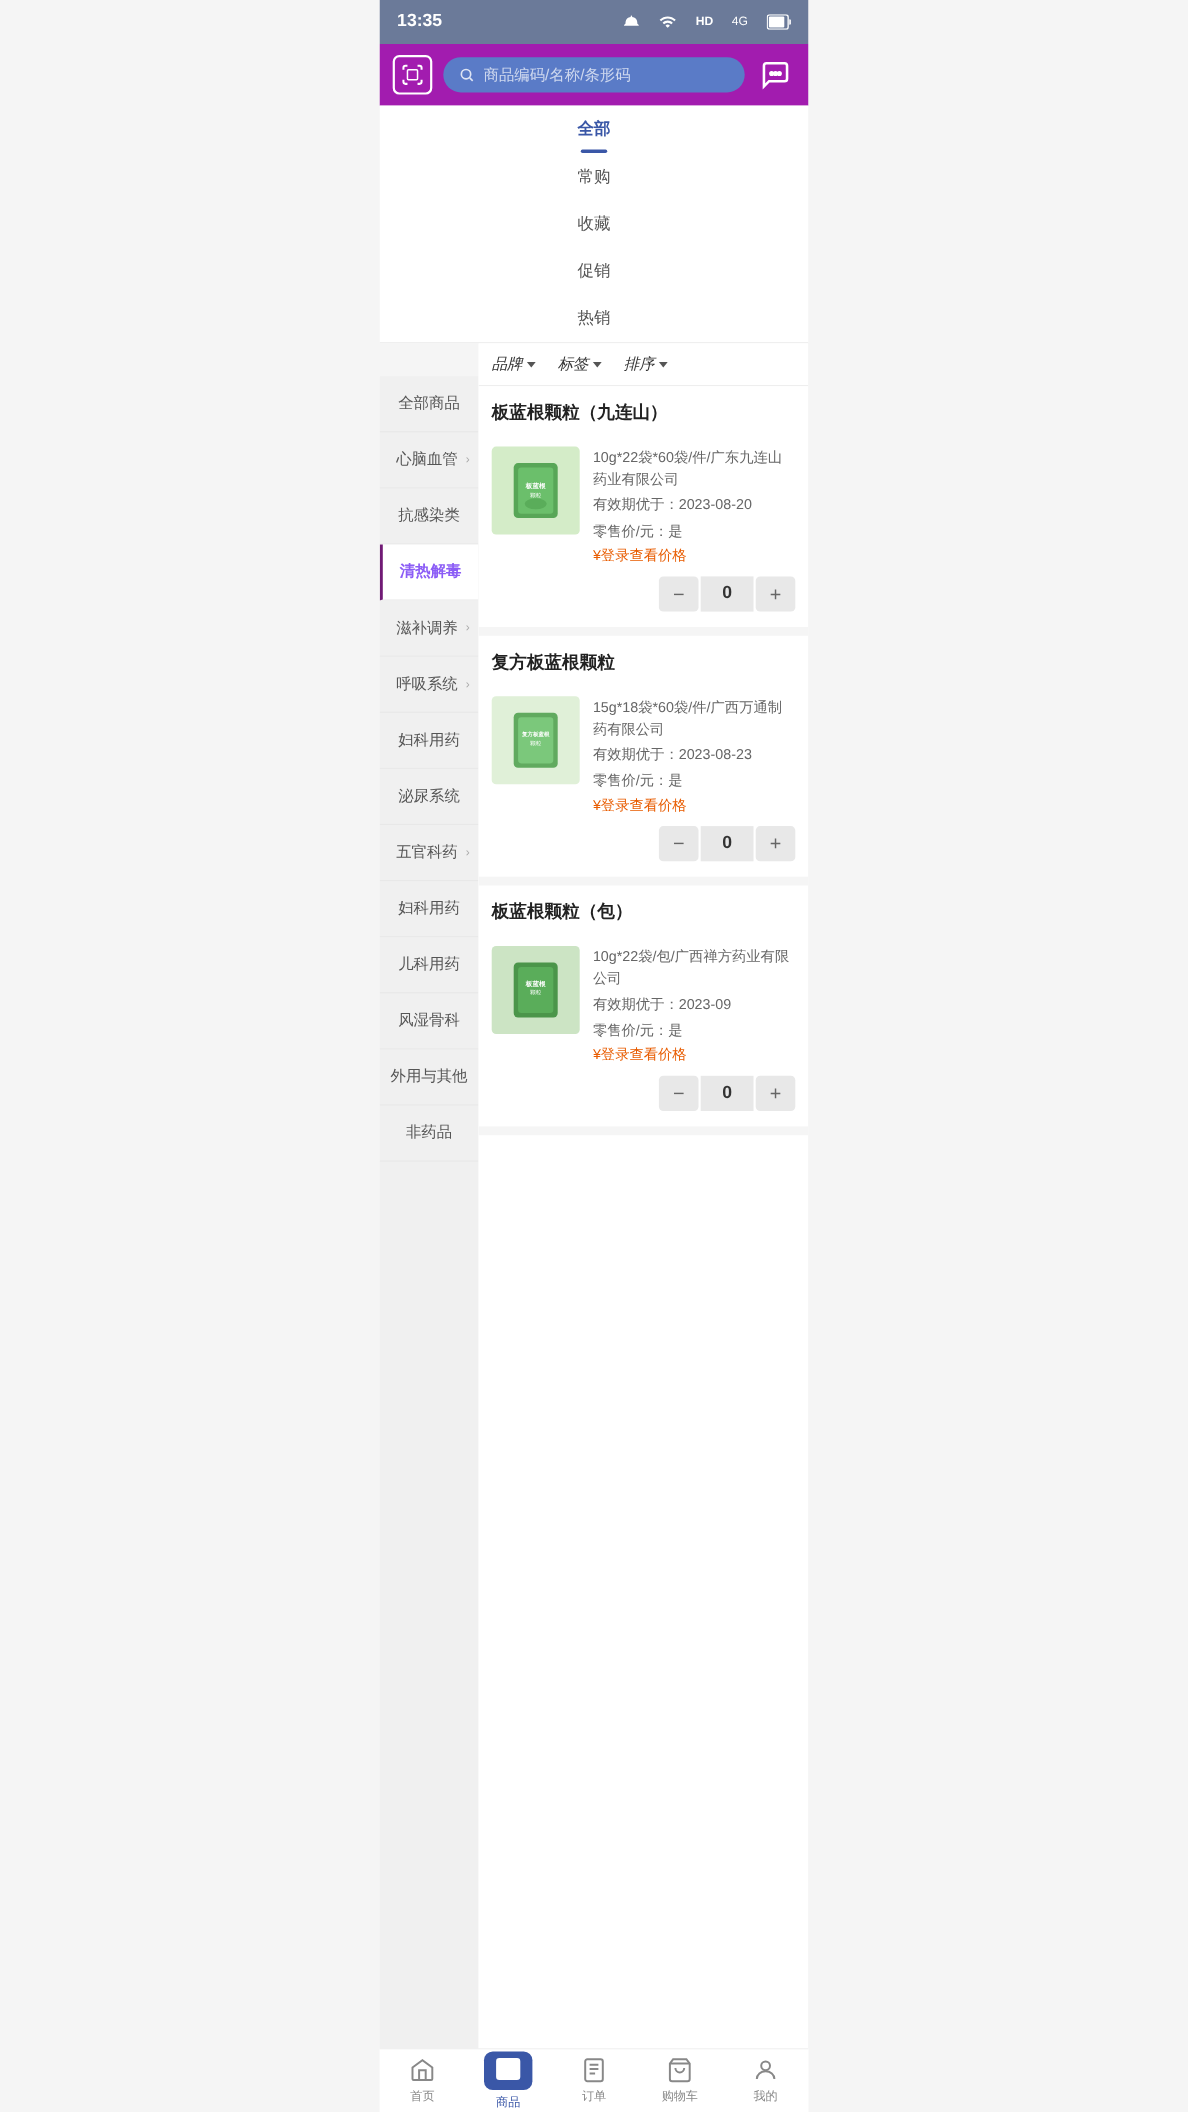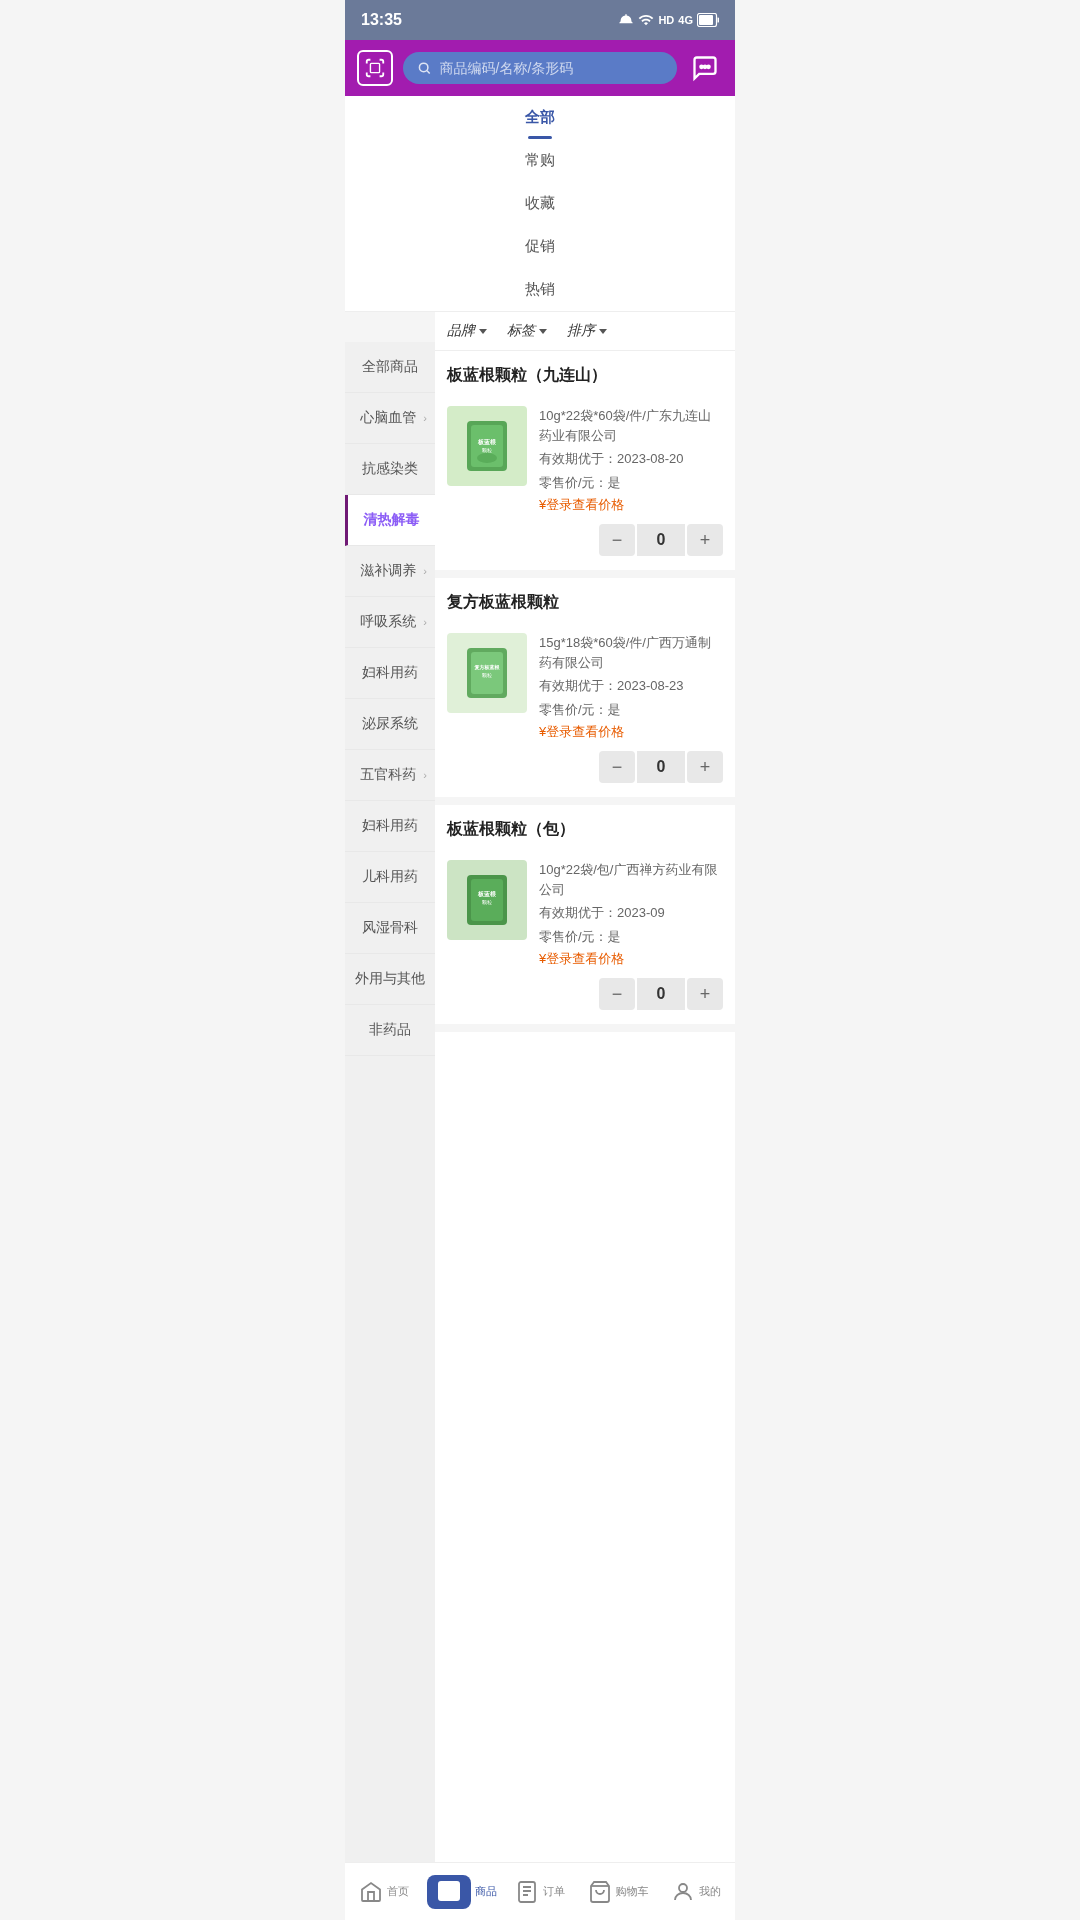--- a/index.html
+++ b/index.html
@@ -17,21 +17,21 @@
     .status-bar {
       background: #6b7a99;
       color: white;
       display: flex;
       justify-content: space-between;
       align-items: center;
       padding: 8px 16px;
       height: 40px;
     }
     .status-time { font-size: 16px; font-weight: 600; }
-    .status-icons { display: flex; align-items: center; gap: 4px; font-size: 12px; }
+    .status-icons { display: flex; align-items: center; gap: 17px; font-size: 12px; }
 
     
     .header {
       background: #a21caf;
       padding: 10px 12px;
       display: flex;
       align-items: center;
       gap: 10px;
     }
     .header-scan {
@@ -243,21 +243,21 @@
       transform: translateX(-50%);
       width: 390px;
       background: white;
       border-top: 1px solid #eee;
       display: flex;
       height: 58px;
     }
     .nav-item {
       flex: 1;
       display: flex;
-      flex-direction: row;
+      flex-direction: column;
       align-items: center;
       justify-content: center;
       gap: 4px;
       cursor: pointer;
       font-size: 11px;
       color: #888;
     }
     .nav-item.active { color: #3a57a7; }
     .nav-item svg { width: 24px; height: 24px; }
     .nav-item.active .nav-icon-bg {
@@ -274,21 +274,21 @@
 <div class="status-bar">
   <span class="status-time">13:35</span>
   <div class="status-icons">
     <svg width="16" height="16" viewBox="0 0 24 24" fill="white">
         <path d="M12 6a6 6 0 016 6v3l2 2H4l2-2v-3a6 6 0 016-6zm0-3a1 1 0 011 1v1.07A8 8 0 0120 12v2l2 2v1H2v-1l2-2v-2A8 8 0 0111 5.07V4a1 1 0 011-1z"></path>
       </svg>
     <svg width="16" height="16" viewBox="0 0 24 24" fill="white">
         <path d="M1 9l2 2c4.97-4.97 13.03-4.97 18 0l2-2C16.93 2.93 7.08 2.93 1 9zm8 8l3 3 3-3a4.237 4.237 0 00-6 0zm-4-4l2 2a7.074 7.074 0 0110 0l2-2C15.14 9.14 8.87 9.14 5 13z"></path>
       </svg>
     <span style="font-size:11px;font-weight:600">HD</span>
-    <span style="font-size:11px;font-weight:700">4G</span>
+    <span style="font-size:11px;font-weight:400">4G</span>
     <svg width="22" height="14" viewBox="0 0 22 14" fill="none">
       <rect x="0.5" y="0.5" width="19" height="13" rx="2" stroke="white" stroke-width="1.2"></rect>
       <rect x="2" y="2" width="14" height="10" rx="1" fill="white"></rect>
       <path d="M20.5 4.5v5a2.5 2.5 0 000-5z" fill="white"></path>
     </svg>
   </div>
 </div>
 
 <div class="header">
   <div class="header-scan">

